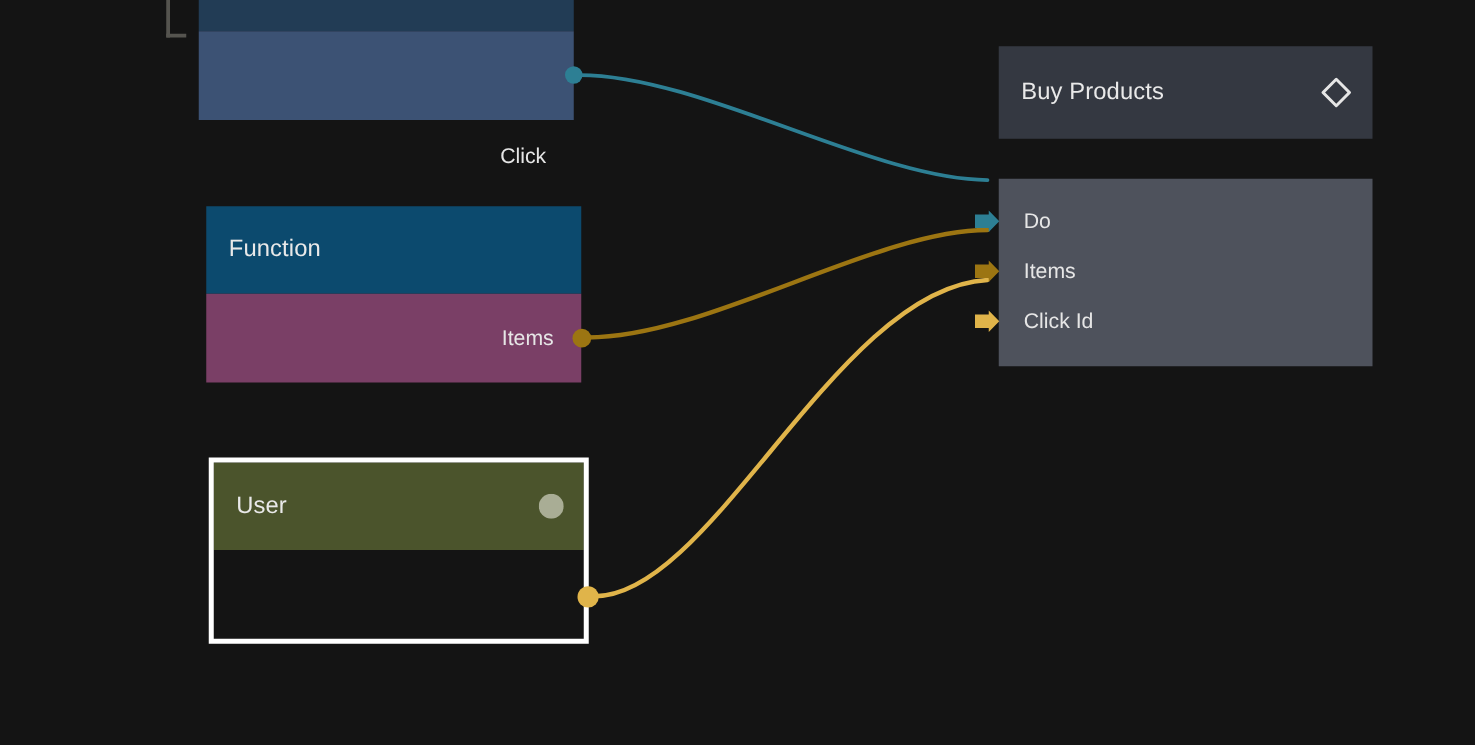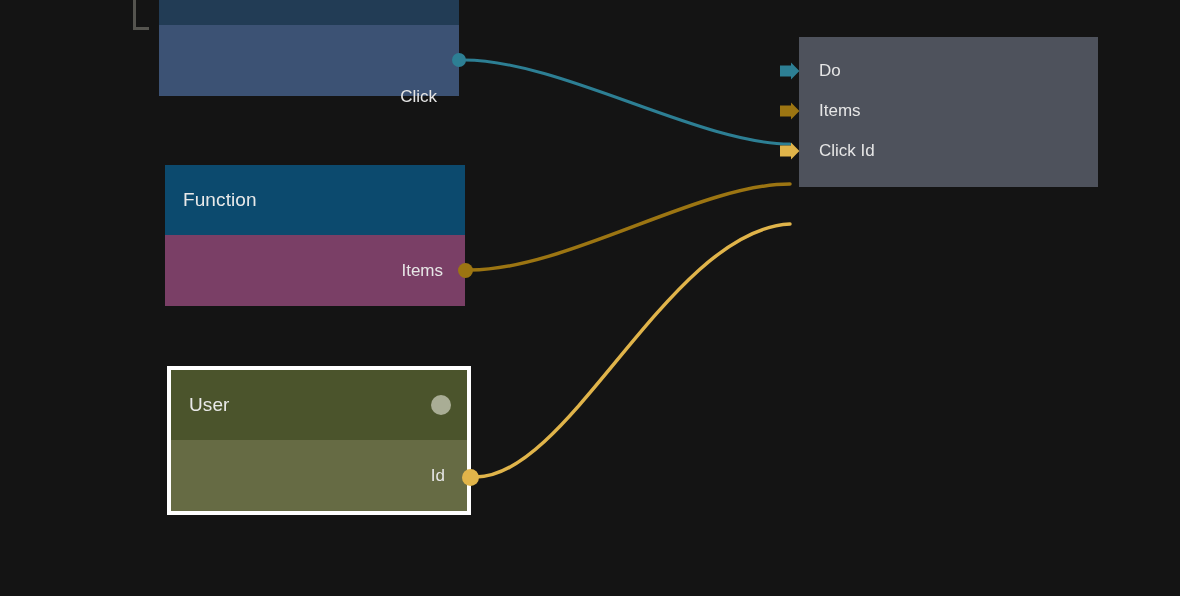--- a/index.html
+++ b/index.html
@@ -128,21 +128,21 @@
     <path d="M 464 60 C 560 60, 700 144, 790 144" fill="none" stroke="#2d7f94" stroke-width="3" stroke-linecap="round"></path>
     <path d="M 470 270 C 566 270, 700 184, 790 184" fill="none" stroke="#9c7512" stroke-width="3.5" stroke-linecap="round"></path>
     <path d="M 476 477 C 570 477, 670 230, 790 224" fill="none" stroke="#e0b44a" stroke-width="3.5" stroke-linecap="round"></path>
   </svg>
 
   <div class="node" style="left:159px; top:-30px; width:300px; height:126px;">
     <div class="node-header" style="height:55px; background:#223c55;">
       <span class="node-title"></span>
     </div>
     <div class="node-body" style="height:71px; background:#3c5274;">
-      <div class="out-row" style="top:60px; right:0; height:24px; padding-right:0;text-align:right;">
+      <div class="out-row" style="top:88px; right:0; height:24px; padding-right:0;text-align:right;">
         <span class="out-label" style="margin-right:22px;">Click</span>
       </div>
     </div>
     <div class="port-dot" style="left:293px; top:83px; width:14px; height:14px; background:#2d7f94;"></div>
   </div>
 
   <div class="node" style="left:165px; top:165px; width:300px; height:141px;">
     <div class="node-header" style="height:70px; background:#0c4a6e;">
       <span class="node-title">Function</span>
     </div>
@@ -156,31 +156,34 @@
 
   <div class="node" style="left:171px; top:370px; width:296px; height:172px;">
     <div class="node-header" style="height:70px; background:#4b542c;">
       <span class="node-title">User</span>
       <span class="header-icon" style="right:16px;">
         <svg width="20" height="20" viewBox="0 0 20 20" xmlns="http://www.w3.org/2000/svg">
           <circle cx="10" cy="10" r="10" fill="#a9ad95"></circle>
         </svg>
       </span>
     </div>
-    <div class="node-body" style="height:71px; background:#666b44;">
-      <div class="out-row" style="top:24px; right:0; height:24px;">
-        <span class="out-label" style="margin-right:22px;">Id</span>
-      </div>
-    </div>
   </div>
   <div class="selection-border" style="left:167px; top:366px; width:304px; height:149px;"></div>
   <div class="port-dot" style="left:462px; top:469px; width:17px; height:17px; background:#e0b44a;"></div>
 
   <div class="node" style="left:799px; top:37px; width:299px; height:224px;">
-    <div class="node-body" style="height:150px; background:#4e525c;">
+    <div class="node-header" style="height:74px; background:#343841;">
+      <span class="node-title">Buy Products</span>
+      <span class="header-icon">
+        <svg width="26" height="26" viewBox="0 0 26 26" xmlns="http://www.w3.org/2000/svg">
+          <rect x="5.5" y="5.5" width="15" height="15" transform="rotate(45 13 13)" fill="none" stroke="#e6e6e6" stroke-width="2.4" stroke-linejoin="round"></rect>
+        </svg>
+      </span>
+    </div>
+    <div class="node-body" style="height:150px; background:#4e525c;margin-top:32px;">
 
       <div class="in-row" style="top:22px; left:0; height:24px;">
         <span class="in-arrow">
           <svg width="20" height="18" viewBox="0 0 20 18" xmlns="http://www.w3.org/2000/svg">
             <path d="M0 3.6 L11 3.6 L11 0.4 L19.4 9 L11 17.6 L11 14.4 L0 14.4 Z" fill="#2d7f94"></path>
           </svg>
         </span>
         <span class="in-label">Do</span>
       </div>
 

